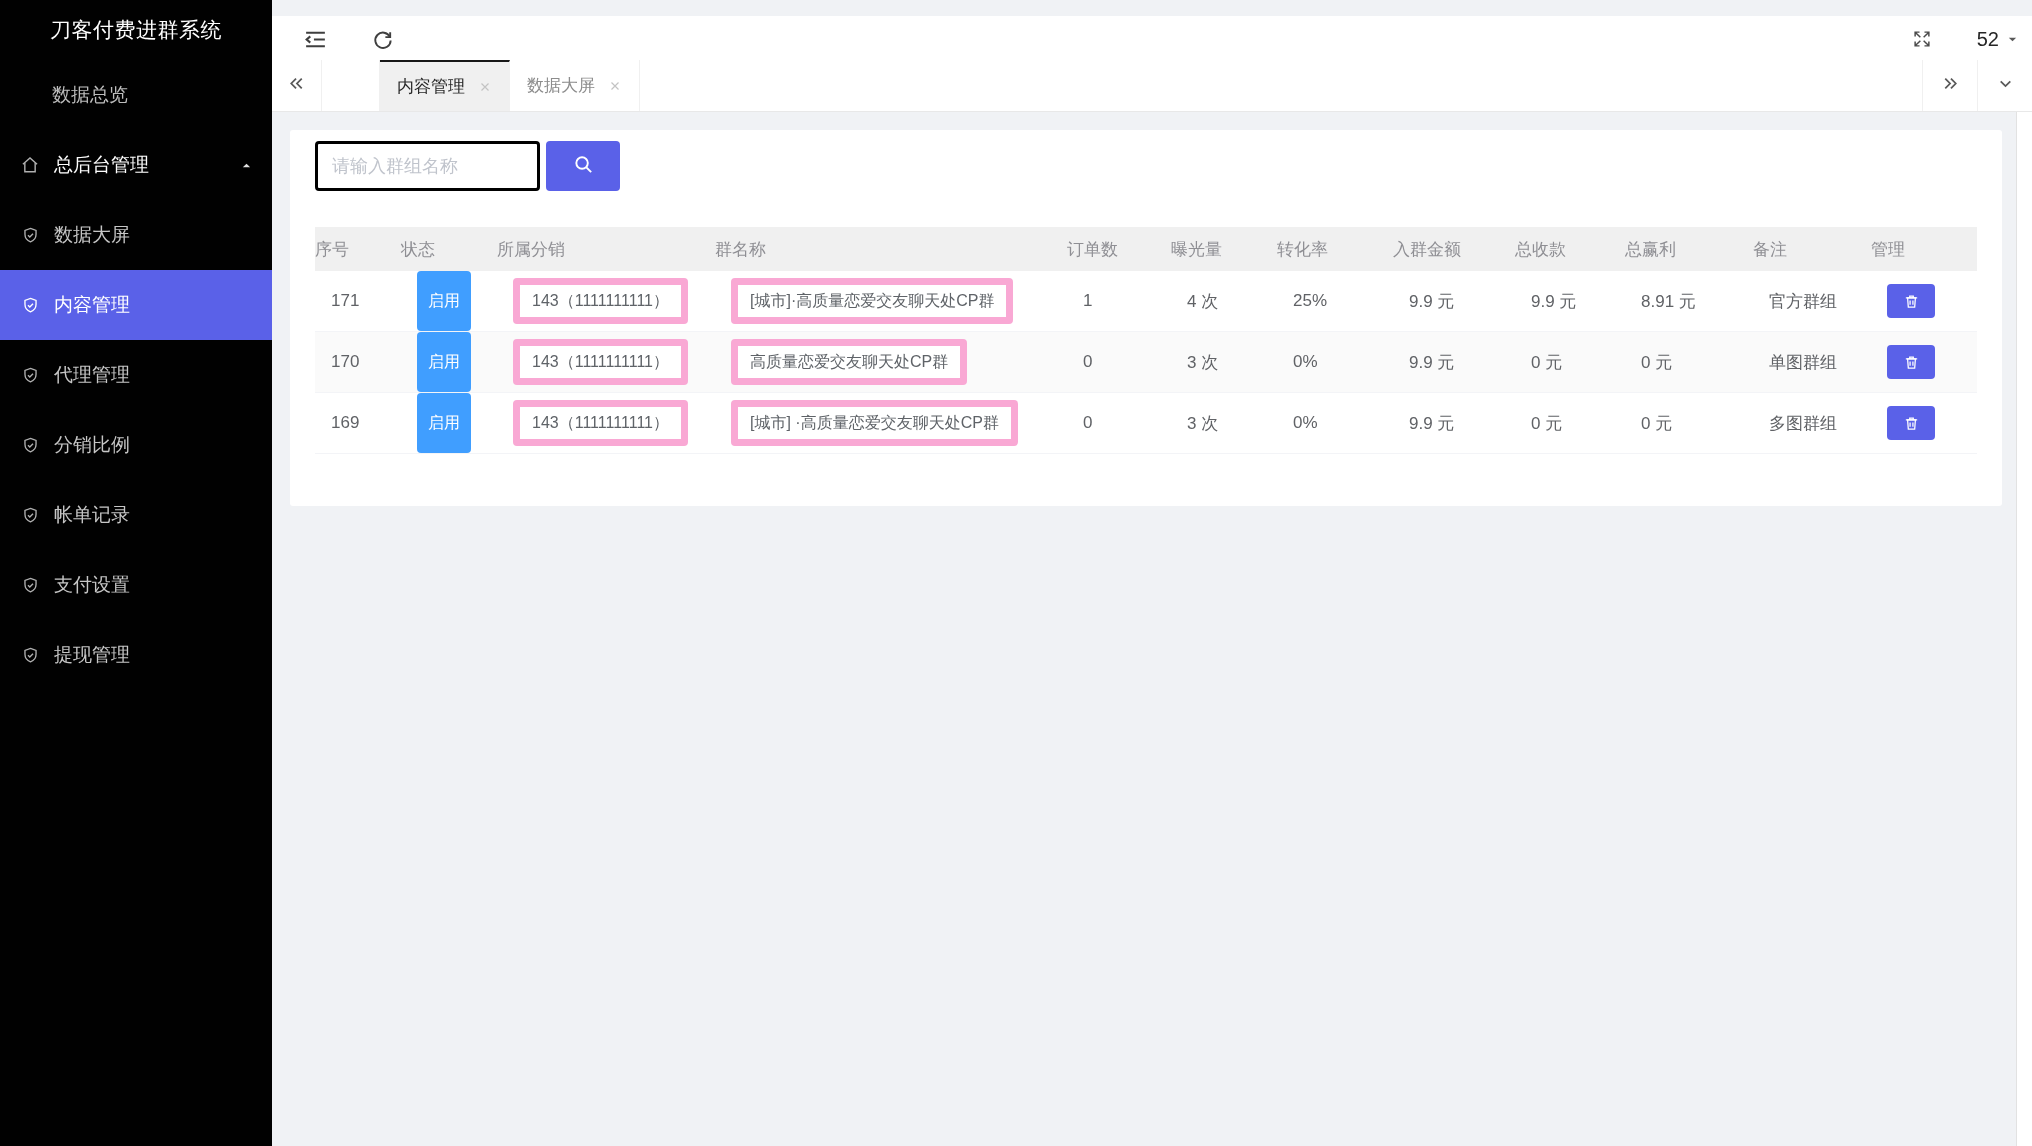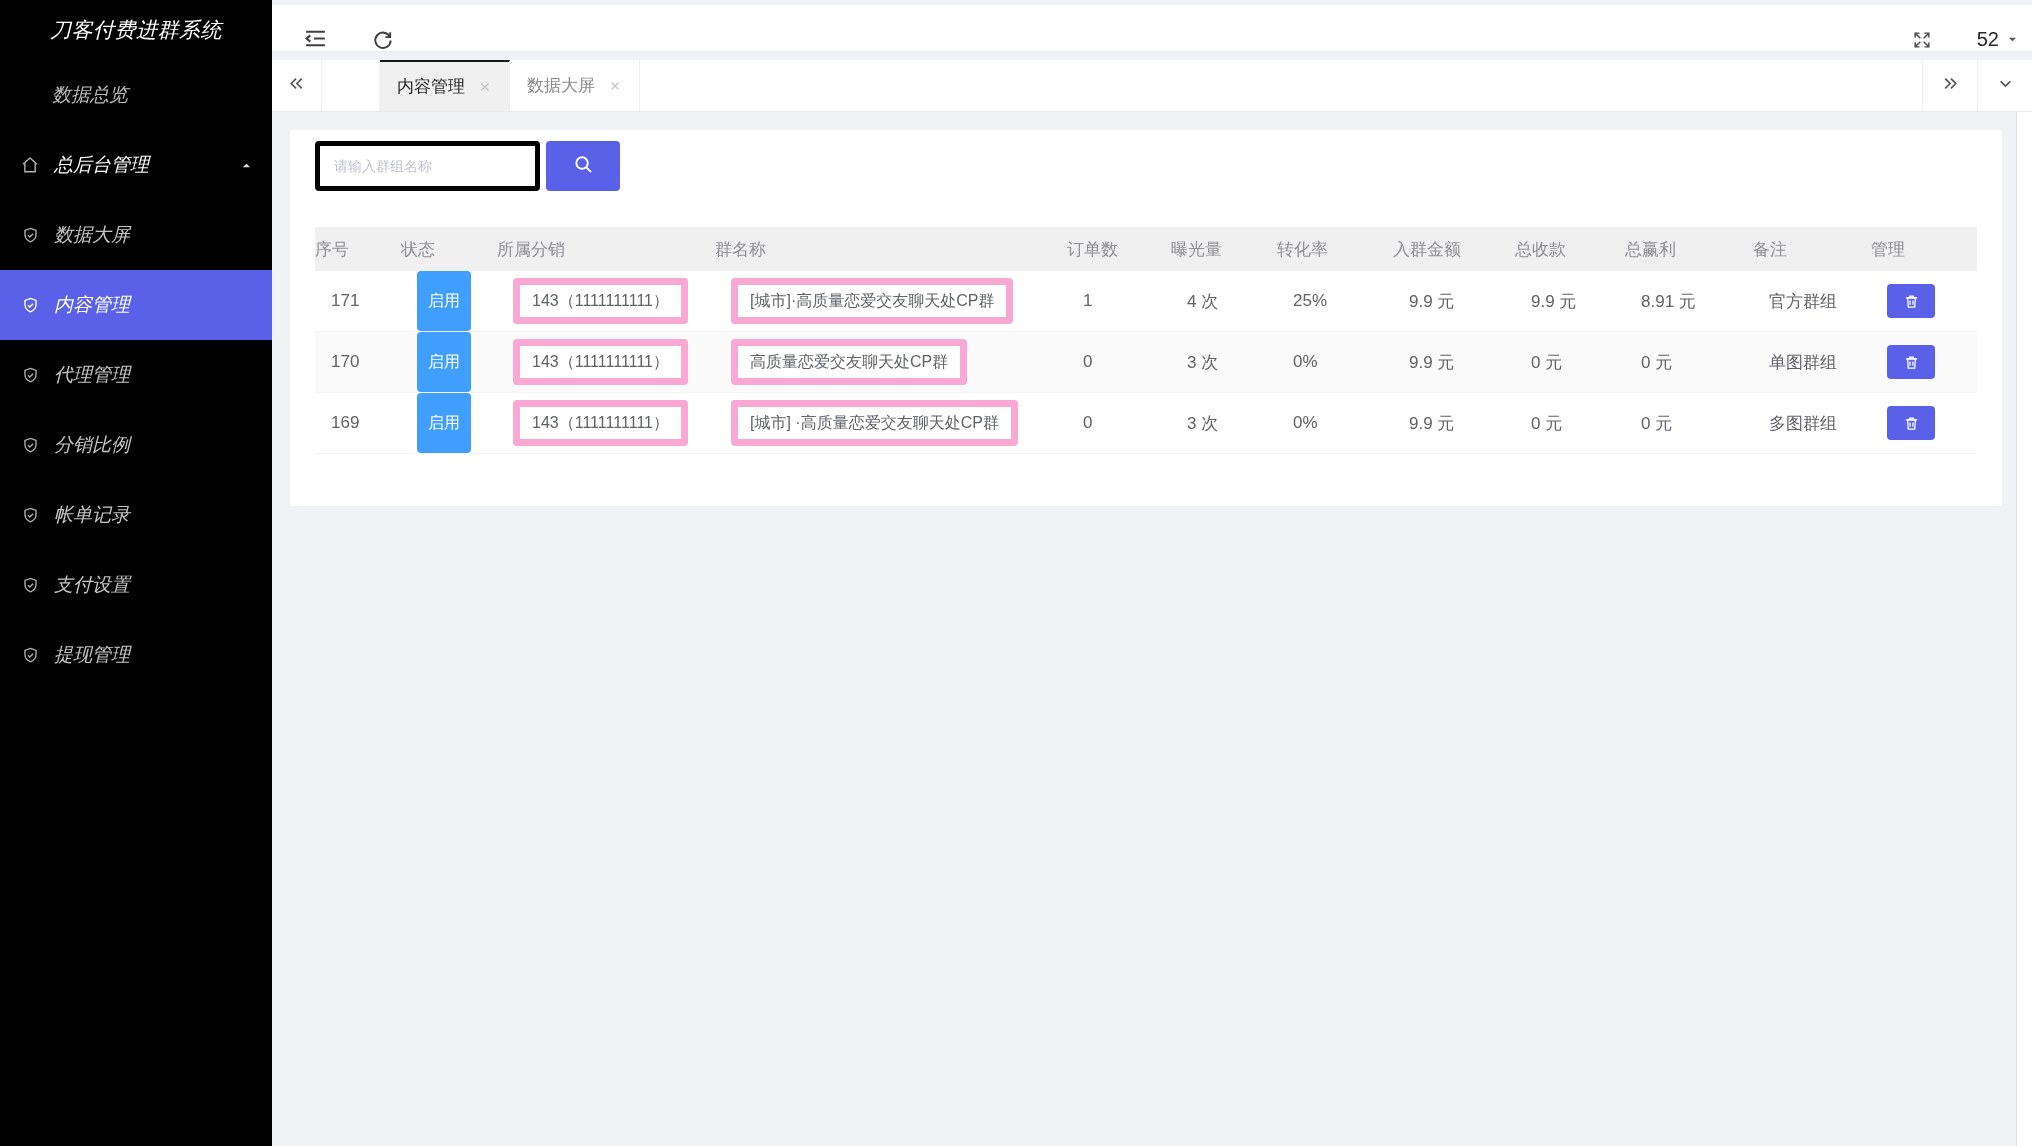--- a/index.html
+++ b/index.html
@@ -1,31 +1,31 @@
 <!DOCTYPE html>
 <html><head>
 <meta charset="utf-8">
 <style>
   html,body{margin:0;padding:0;}
   body{position:relative;width:2032px;height:1146px;overflow:hidden;background:#f0f2f5;
        font-family:"Liberation Sans","DejaVu Sans",sans-serif;-webkit-font-smoothing:antialiased;}
 
   
-  .sidebar{position:absolute;left:0;top:0;width:272px;height:1146px;background:#010101;color:#c6c6c6;z-index:3;font-style:italic;}
+  .sidebar{position:absolute;left:0;top:0;width:272px;height:1146px;background:#010101;color:#c6c6c6;z-index:3;}
   .side-title{height:60px;display:flex;align-items:center;justify-content:center;color:#ffffff;font-size:21px;letter-spacing:.5px;}
   .side-item{position:relative;height:70px;display:flex;align-items:center;padding:0 20px;gap:14px;font-size:19px;cursor:pointer;box-sizing:border-box;}
   .side-item .mi{width:20px;height:20px;display:flex;align-items:center;justify-content:center;color:#b0b0b0;flex:0 0 auto;}
   .side-item.sub{padding-left:52px;color:#bdbdbd;}
   .side-item.parent{color:#fdfdfd;}
   .side-item.active{background:#5a61e8;color:#ffffff;}
   .side-item.active .mi{color:#ffffff;}
   .caretup{position:absolute;right:20px;top:30px;display:flex;color:#e0e0e0;}
 
   
-  .navbar{position:absolute;left:272px;top:5px;right:0;height:47px;background:#ffffff;display:flex;align-items:flex-end;
+  .navbar{position:absolute;left:272px;top:16px;right:0;height:47px;background:#ffffff;display:flex;align-items:center;
           border-bottom:1px solid #ececec;box-sizing:border-box;z-index:2;}
   .nav-icon{display:flex;align-items:center;color:#3f3f3f;cursor:pointer;}
   .nav-icon.fold{margin-left:31px;}
   .nav-icon.reload{margin-left:43px;}
   .nav-spacer{flex:1;}
   .nav-icon.fs{margin-right:44px;color:#4a4a4a;}
   .user-drop{display:flex;align-items:center;gap:8px;margin-right:14px;font-size:20px;color:#262626;cursor:pointer;}
   .user-drop .mi{display:flex;color:#595959;}
 
   
@@ -37,22 +37,22 @@
   .tab{display:flex;align-items:center;gap:13px;padding:0 17px;font-size:17px;color:#8c8c8c;border-right:1px solid #f0f0f0;
        cursor:pointer;box-sizing:border-box;}
   .tab.active{background:#f0f0f0;border-top:2px solid #171717;color:#262626;}
   .tab .x{display:flex;color:#c3c3c3;}
   .tab-spacer{flex:1;}
 
   
   .content{position:absolute;left:272px;top:112px;right:0;bottom:0;background:#f0f2f5;}
   .card{margin:18px 30px 0 18px;background:#ffffff;border-radius:3px;padding:11px 25px 0 25px;height:365px;}
   .search-row{display:flex;align-items:center;}
-  .search-input{width:225px;height:50px;box-sizing:border-box;border:5px solid #000000;border-radius:4px;padding:0 14px;
-                font-size:14px;color:#a21caf;outline:none;background:#fff;}
+  .search-input{width:225px;height:50px;box-sizing:border-box;border:3px solid #000000;border-radius:4px;padding:0 14px;
+                font-size:18px;color:#a21caf;outline:none;background:#fff;}
   .search-input::placeholder{color:#c0c4cc;}
   .search-btn{width:74px;height:50px;margin-left:6px;background:#5a61e8;border:none;border-radius:4px;display:flex;
               align-items:center;justify-content:center;cursor:pointer;}
 
   table{border-collapse:collapse;width:100%;margin-top:36px;table-layout:fixed;}
   thead tr{background:#f0f0f0;height:44px;}
   th{font-weight:400;color:#8f8f94;font-size:17px;text-align:left;padding:0 0 0 0;white-space:nowrap;}
   tbody tr{height:60px;background:#ffffff;border-bottom:1px solid #f3f4f7;}
   tbody tr.striped{background:#fafafa;}
   td{font-size:17px;color:#606266;padding:0 0 0 16px;white-space:nowrap;}

